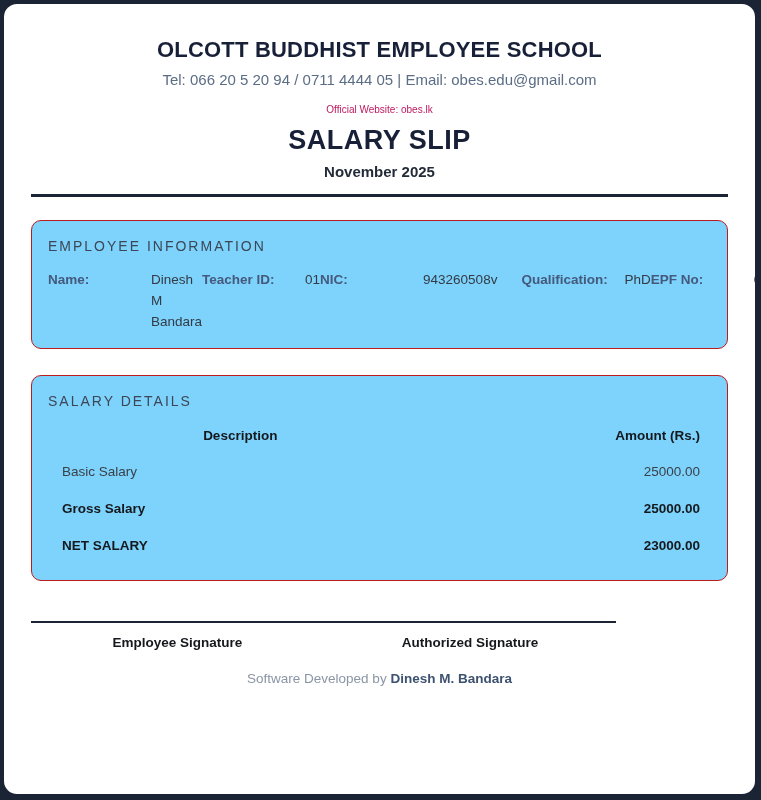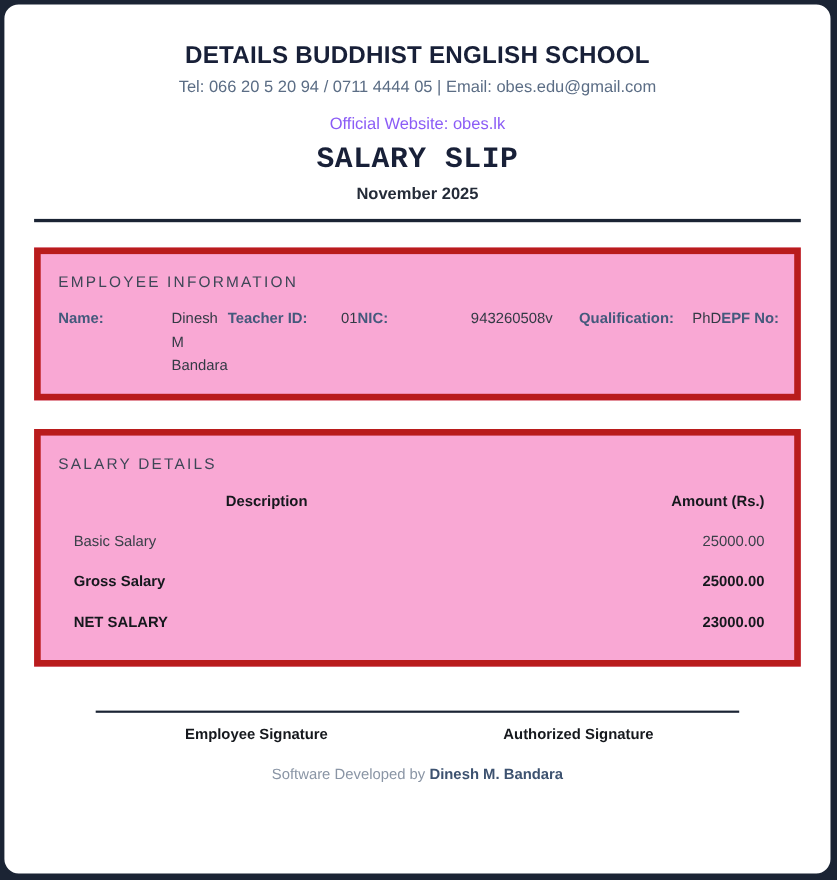--- a/index.html
+++ b/index.html
@@ -24,40 +24,39 @@
   .header { padding-top: 33px; text-align: center; }
   .school-name {
     margin: 0 0 8px 0;
     font-size: 22px;
     font-weight: bold;
     color: #182038;
     letter-spacing: 0.2px;
   }
   .addr    { font-size: 15px; color: #4e6380; margin: 0 0 6px 0; }
   .contact { font-size: 15px; color: #5b6d85; margin: 0 0 6px 0; }
-  .website { font-size: 15px; color: #8b5cf6; margin: 16px 0 10px 0; }
+  .website { font-size: 10px; color: #be185d; margin: 16px 0 10px 0; }
   .doc-title {
     margin: 0 0 7px 0;
     font-size: 27px;
     font-weight: 800;
     color: #182038;
     letter-spacing: 0.5px;
-    font-family: Liberation Mono, monospace;
   }
   .period { font-size: 15px; font-weight: 700; color: #242b38; margin: 0; }
   .divider {
     margin-top: 14px;
     border: none;
     border-top: 3px solid #1b2434;
   }
   
   .card {
-    background: #f9a8d4;
-    border: 6px solid #b91c1c;
-    border-radius: 0;
+    background: #7dd3fc;
+    border: 1px solid #b91c1c;
+    border-radius: 10px;
     padding: 17px 16px 16px 16px;
     box-sizing: border-box;
   }
   .card-employee { margin-top: 23px; }
   .card-salary   { margin-top: 26px; }
   .card-title {
     font-size: 14px;
     font-weight: 500;
     color: #3d4656;
     letter-spacing: 2px;
@@ -79,21 +78,21 @@
   .srow.head { padding: 9px 0 10px 0; }
   .sdesc { flex: 0 0 58%; font-size: 13.5px; color: #3a4049; padding-left: 14px; box-sizing: border-box; }
   .samt  { flex: 1 1 auto; text-align: right; font-size: 13.5px; color: #3a4049; padding-right: 11px; }
   .srow.head .sdesc { text-align: center; font-weight: bold; color: #15181d; padding-left: 0; }
   .srow.head .samt  { font-weight: bold; color: #15181d; }
   .srow.bold .sdesc, .srow.bold .samt { font-weight: bold; color: #15181d; }
   
   .signatures {
     margin-top: 40px;
     display: flex;
-    justify-content: center;
+    justify-content: flex-start;
   }
   .sig { width: 42%; }
   .sig-line { border-top: 2.5px solid #1b2434; }
   .sig-label {
     margin-top: 12px;
     text-align: center;
     font-size: 13.5px;
     font-weight: 600;
     color: #15181d;
   }
@@ -105,21 +104,21 @@
     color: #8a95a5;
   }
   .footer-note .dev { font-weight: bold; color: #3d5270; }
 </style>
 </head>
 <body>
 
 <div class="slip">
 
   <header class="header">
-    <h1 class="school-name">DETAILS BUDDHIST ENGLISH SCHOOL</h1>
+    <h1 class="school-name">OLCOTT BUDDHIST EMPLOYEE SCHOOL</h1>
     <div class="contact">Tel: 066 20 5 20 94 / 0711 4444 05 | Email: obes.edu@gmail.com</div>
     <div class="website">Official Website: obes.lk</div>
     <h2 class="doc-title">SALARY SLIP</h2>
     <div class="period">November 2025</div>
   </header>
 
   <hr class="divider">
 
   <section class="card card-employee">
     <div class="card-title">EMPLOYEE INFORMATION</div>

